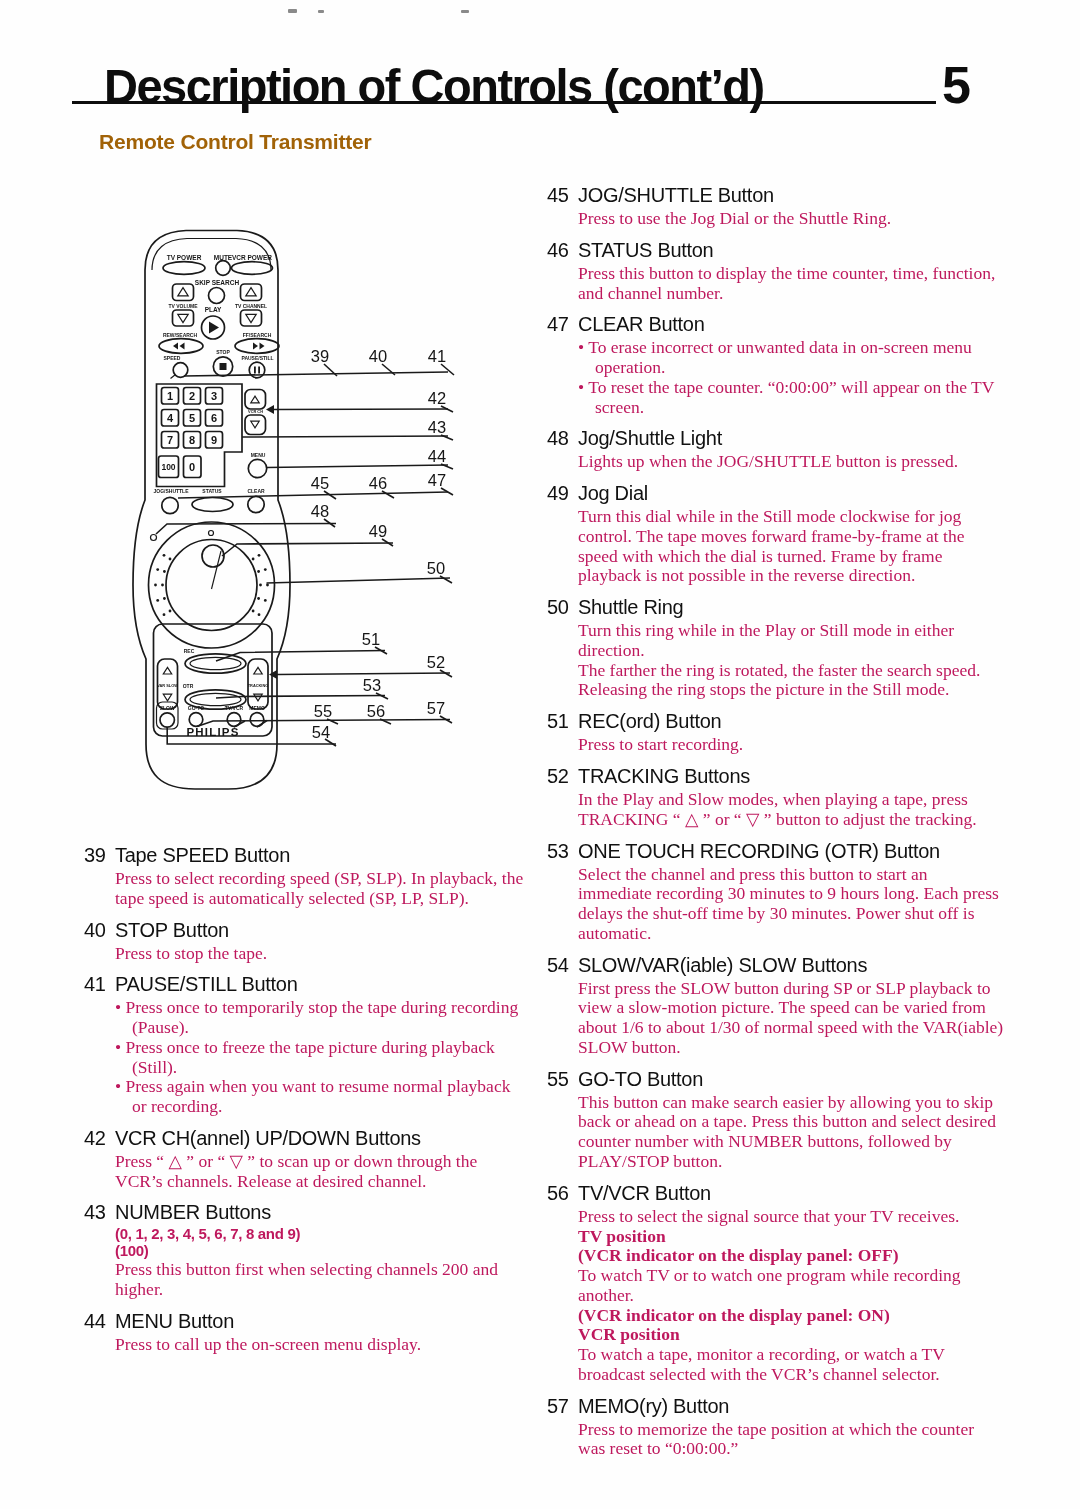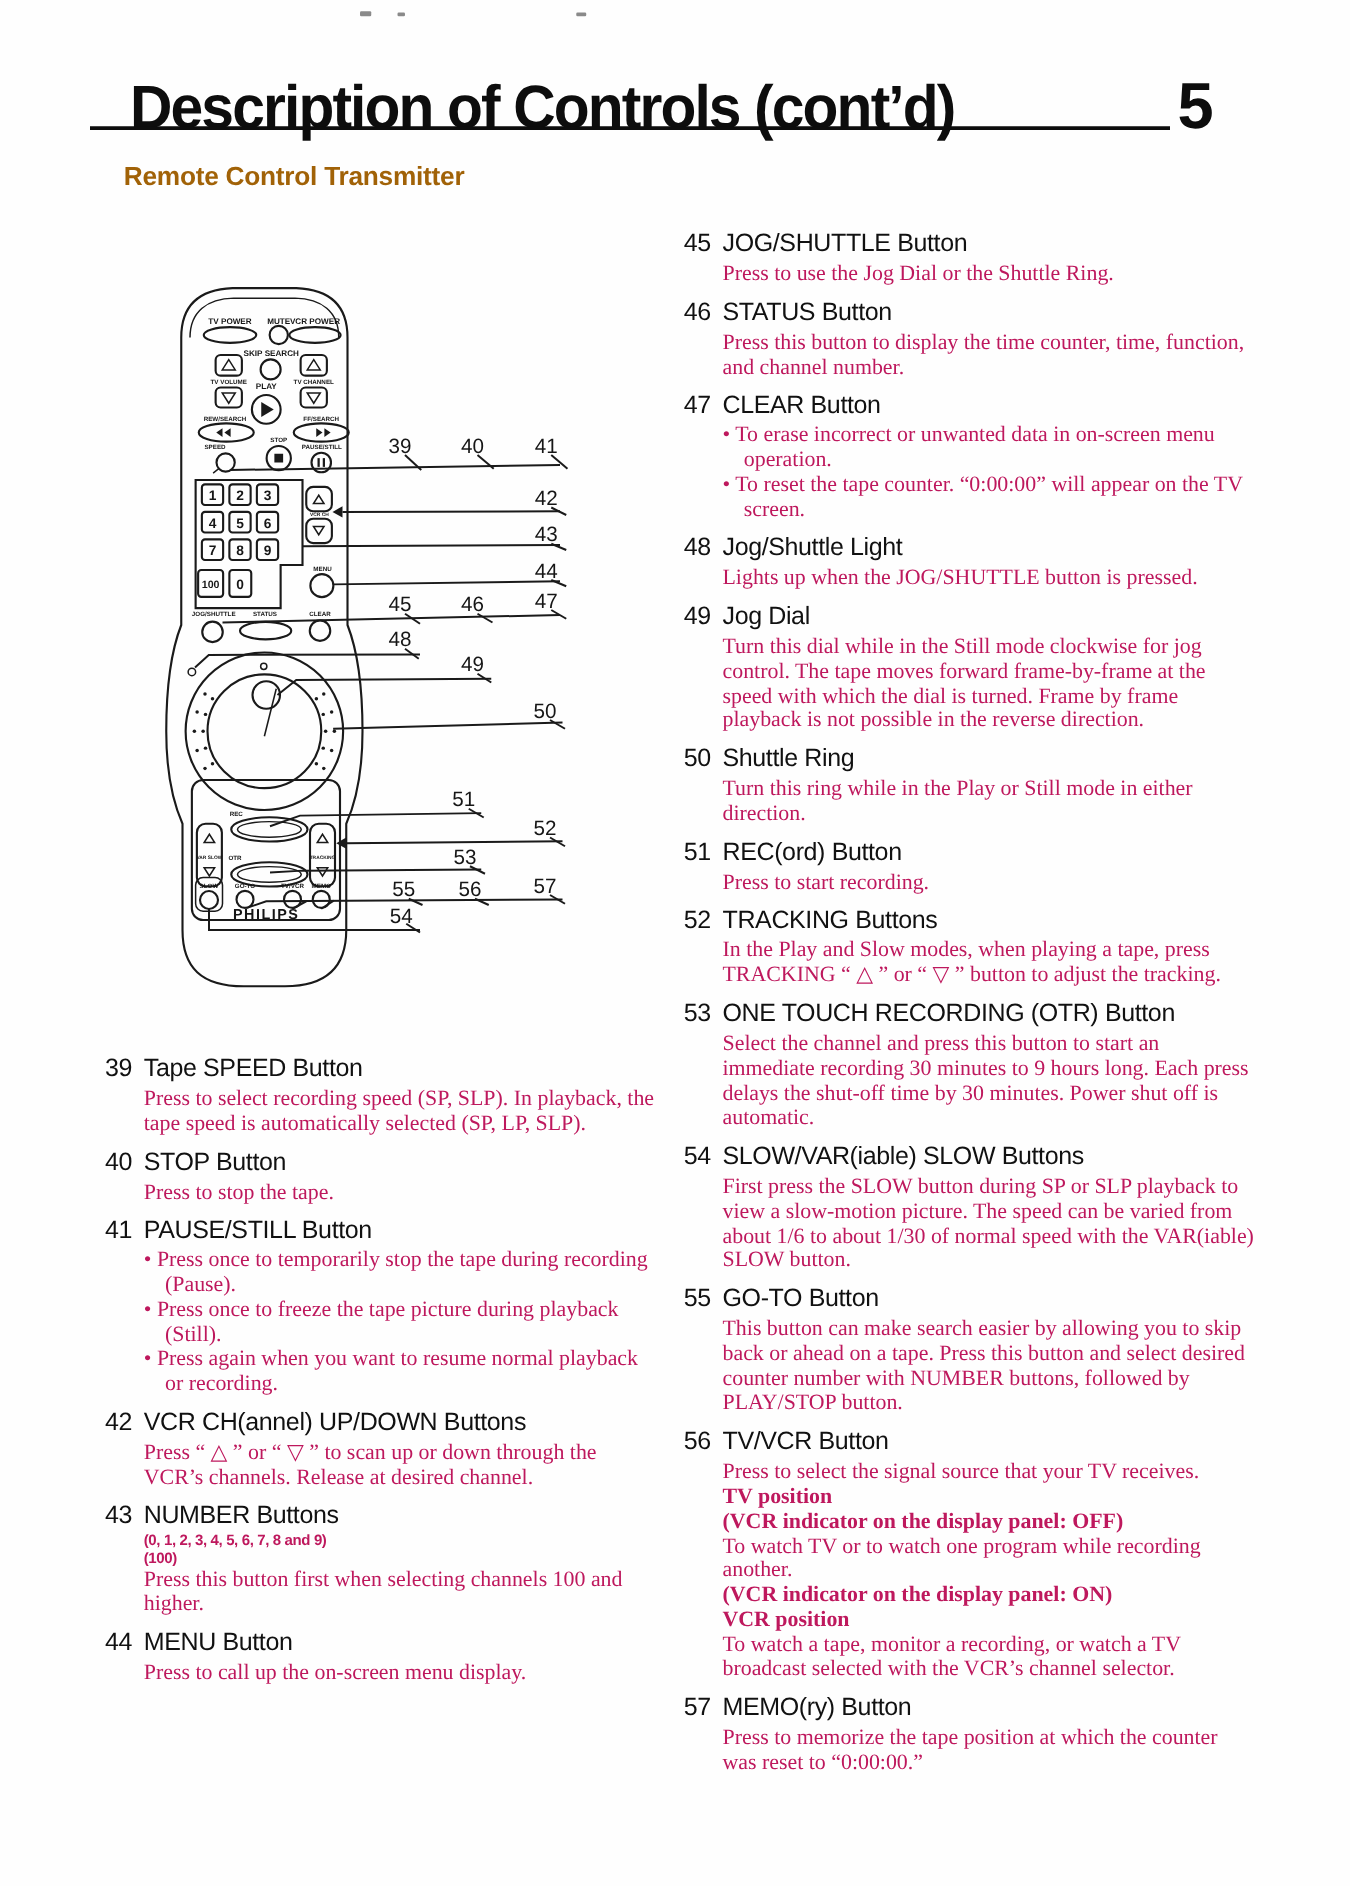--- a/index.html
+++ b/index.html
@@ -22,21 +22,21 @@
 
   .item{margin-top:9px;}
   .item:first-child{margin-top:0;}
   .ihead{display:flex;font-size:20px;line-height:24px;letter-spacing:-0.3px;margin-bottom:2px;color:#111;}
   .inum{width:31px;flex:none;}
   .ititle{flex:1;}
   .ibody{margin-left:31px;font-family:"Liberation Serif",serif;font-size:17.5px;line-height:1.13;color:#be185d;}
   .ibody p{margin:0;}
   .bullet{padding-left:17px;text-indent:-17px;}
   .boldserif{font-weight:700;}
-  .boldsans{font-weight:700;font-family:"Liberation Sans",sans-serif;font-size:12px;letter-spacing:-0.3px;}
+  .boldsans{font-weight:700;font-family:"Liberation Sans",sans-serif;font-size:15px;letter-spacing:-0.3px;}
 
   #remote-figure{position:absolute;left:128px;top:222px;width:336px;height:578px;}
   svg .ol{fill:none;stroke:#1a1a1a;stroke-width:1.7px;}
   svg .thin{fill:none;stroke:#1a1a1a;stroke-width:1.2px;}
   svg .lead{fill:none;stroke:#1a1a1a;stroke-width:1.6px;}
   svg .fillb{fill:#1a1a1a;stroke:none;}
   svg text{fill:#161616;}
   svg .blab{font:700 6.5px "Liberation Sans",sans-serif;text-anchor:middle;}
   svg .blab-s{font:700 5px "Liberation Sans",sans-serif;text-anchor:middle;}
   svg .blab-xs{font:700 3.9px "Liberation Sans",sans-serif;text-anchor:middle;}
@@ -358,21 +358,21 @@
       </div>
     </div>
     <div class="item">
       <div class="ihead">
         <span class="inum">43</span>
         <span class="ititle">NUMBER Buttons</span>
       </div>
       <div class="ibody">
         <p class="boldsans">(0, 1, 2, 3, 4, 5, 6, 7, 8 and 9)</p>
         <p class="boldsans">(100)</p>
-        <p class="para">Press this button first when selecting channels 100 and higher.</p>
+        <p class="para">Press this button first when selecting channels 200 and higher.</p>
       </div>
     </div>
     <div class="item">
       <div class="ihead">
         <span class="inum">44</span>
         <span class="ititle">MENU Button</span>
       </div>
       <div class="ibody">
         <p class="para">Press to call up the on-screen menu display.</p>
       </div>
@@ -425,20 +425,21 @@
         <p class="para">Turn this dial while in the Still mode clockwise for jog control. The tape moves forward frame-by-frame at the speed with which the dial is turned. Frame by frame playback is not possible in the reverse direction.</p>
       </div>
     </div>
     <div class="item">
       <div class="ihead">
         <span class="inum">50</span>
         <span class="ititle">Shuttle Ring</span>
       </div>
       <div class="ibody">
         <p class="para">Turn this ring while in the Play or Still mode in either direction.</p>
+        <p class="para">The farther the ring is rotated, the faster the search speed. Releasing the ring stops the picture in the Still mode.</p>
       </div>
     </div>
     <div class="item">
       <div class="ihead">
         <span class="inum">51</span>
         <span class="ititle">REC(ord) Button</span>
       </div>
       <div class="ibody">
         <p class="para">Press to start recording.</p>
       </div>

